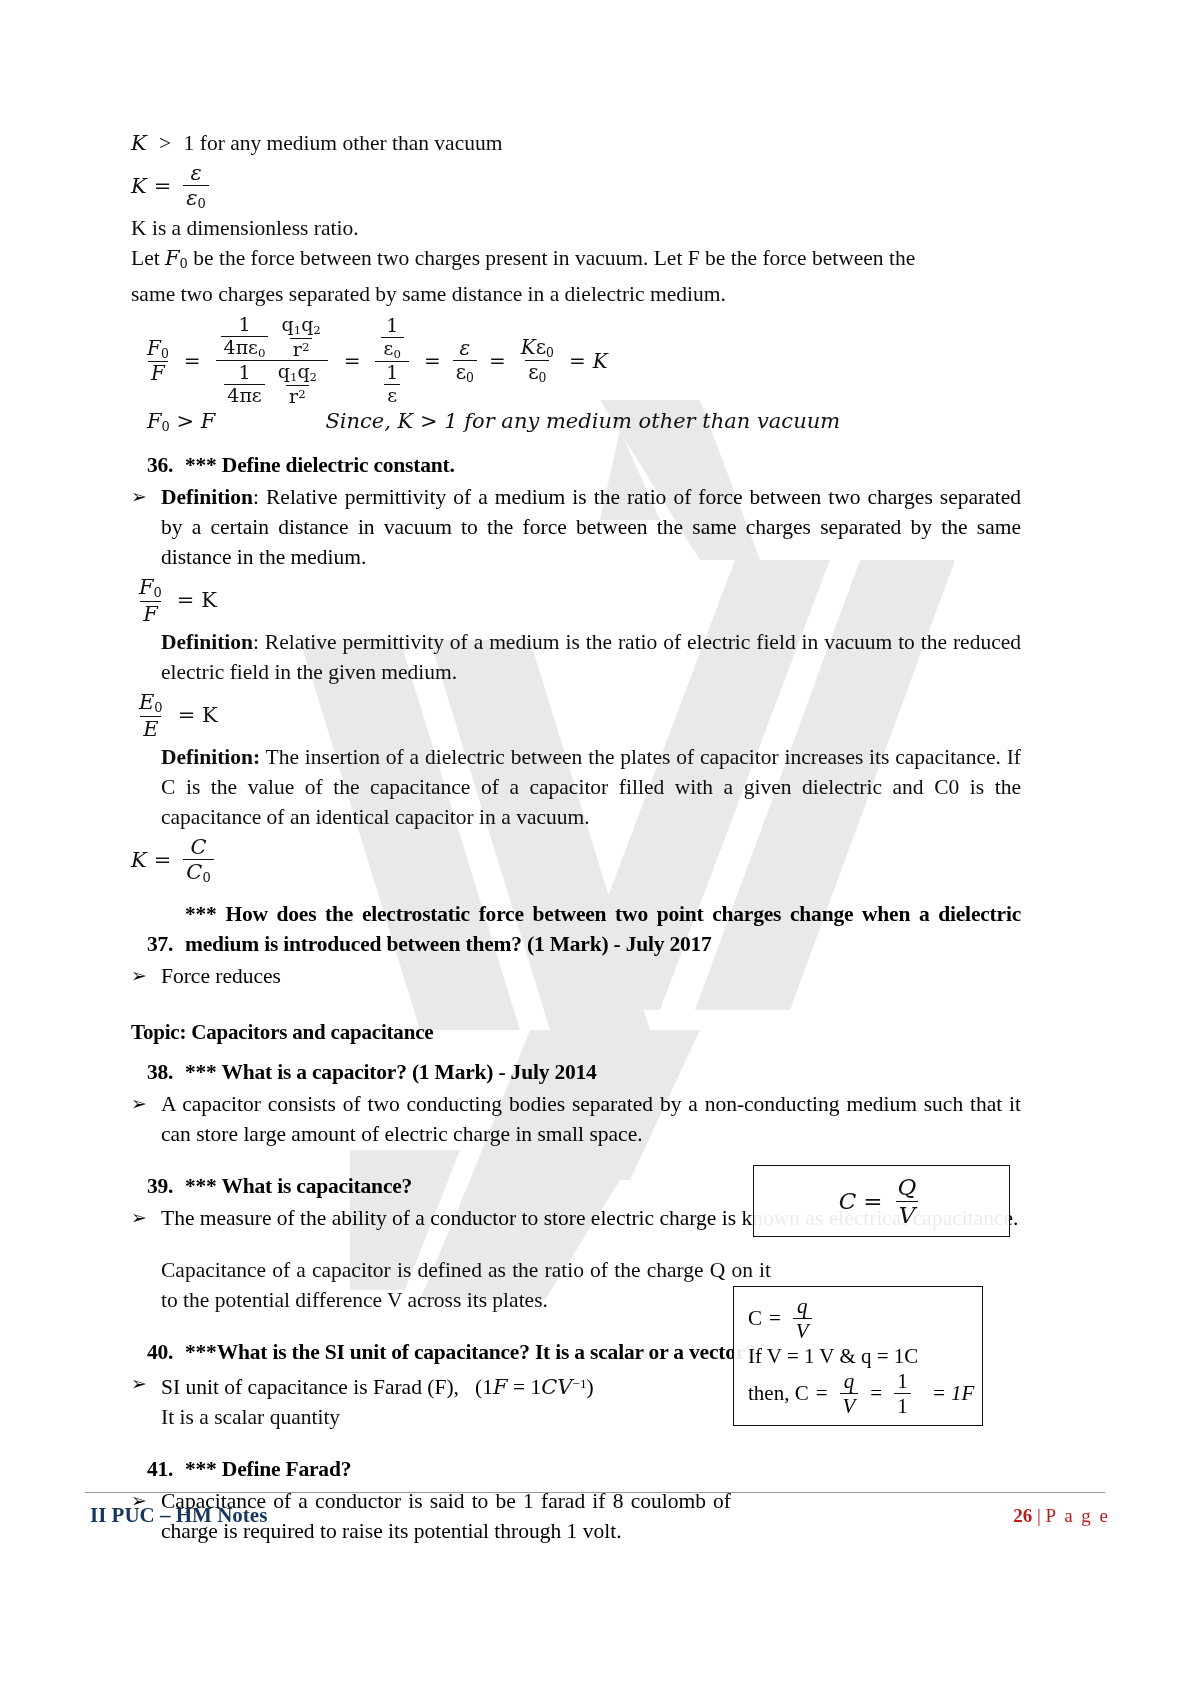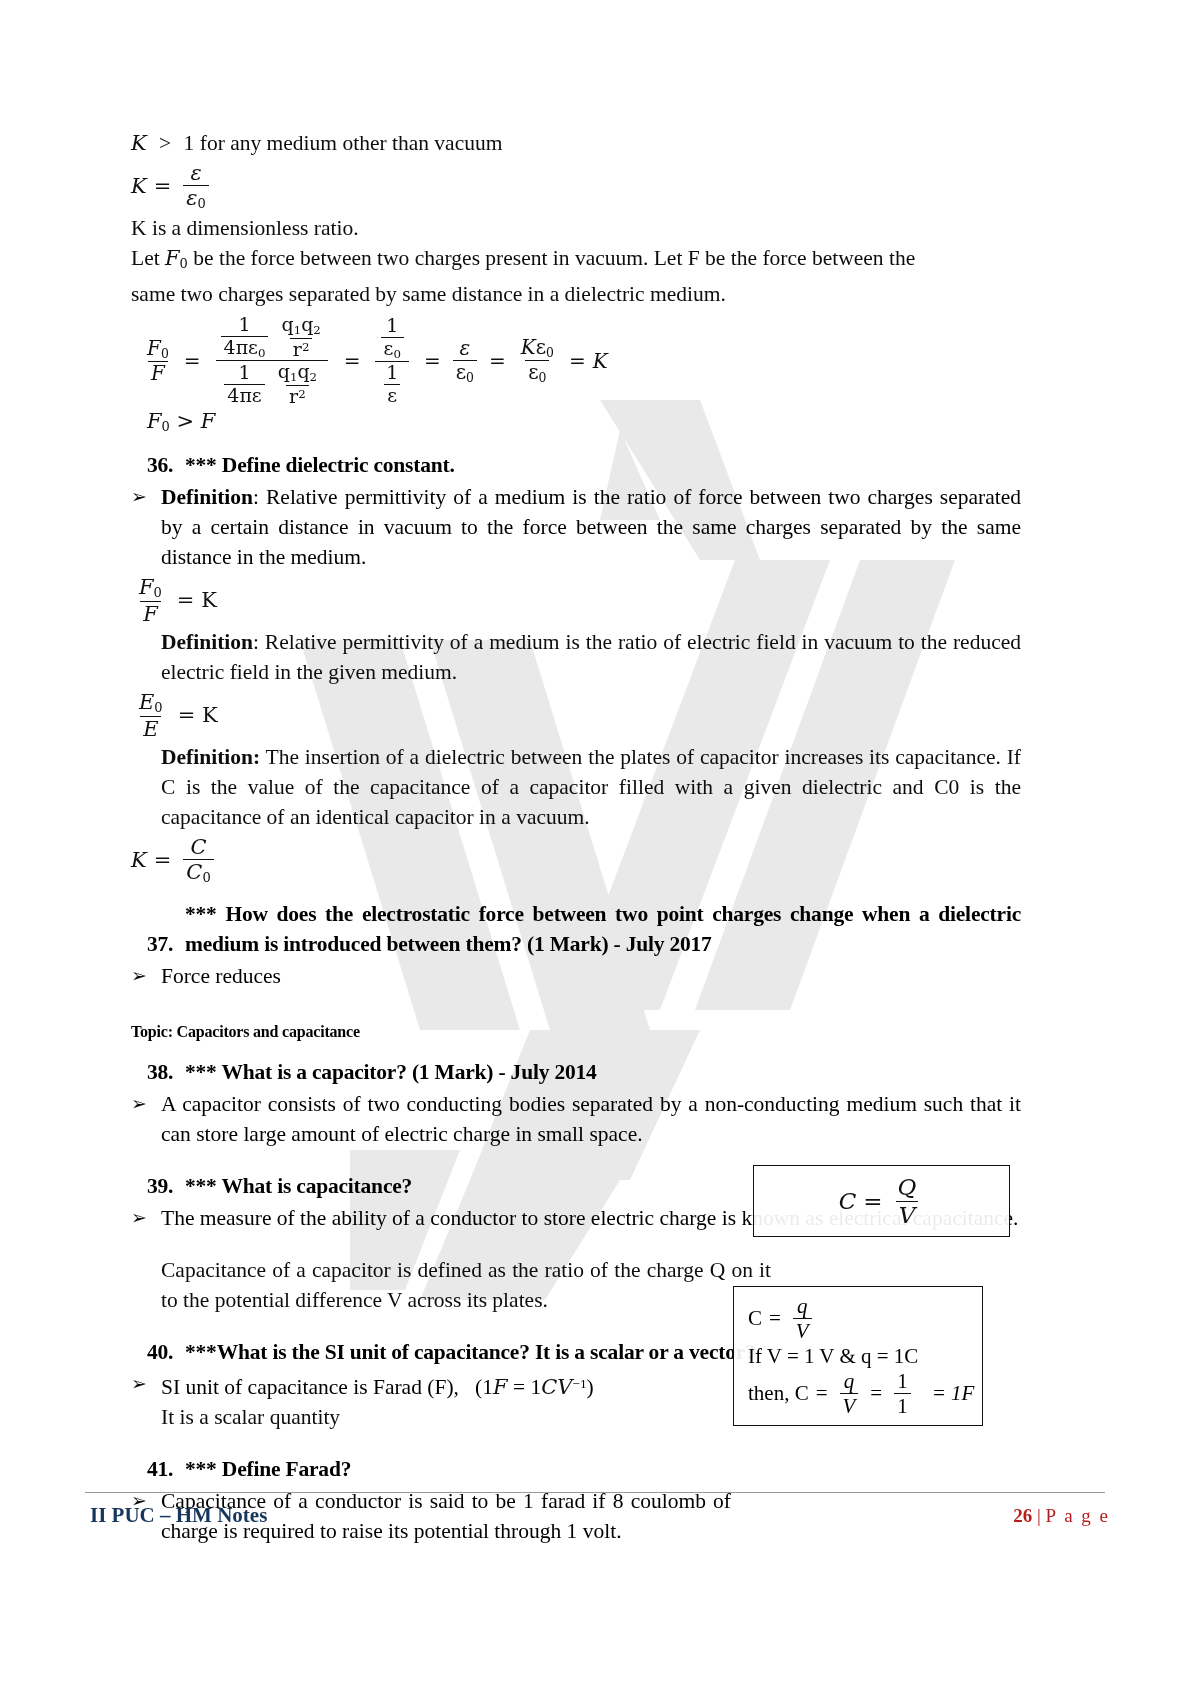--- a/index.html
+++ b/index.html
@@ -88,21 +88,21 @@
     line-height: 30px;
   }
   .indent {
     margin-left: 30px;
   }
 
   b, .bd { font-weight: bold; }
 
   .topic {
     font-weight: bold;
-    font-size: 16px;
+    font-size: 21px;
     line-height: 30px;
     margin-top: 26px;
     margin-bottom: 6px;
     letter-spacing: -0.2px;
   }
 
   
   .math {
     font-family: "DejaVu Serif", "Liberation Serif", serif;
     font-style: italic;
@@ -287,20 +287,21 @@
         <span class="nu"><span class="it">K</span><span class="up">ε<sub>0</sub></span></span>
         <span class="de up">ε<sub>0</sub></span>
       </span>
       <span class="op">=</span>
       <span class="it">K</span>
     </div>
 
     <div class="mathrow" style="margin:2px 0 0 16px;">
       <span class="it">F<sub>0</sub> &gt; F</span>
       <span style="display:inline-block;width:110px;"></span>
+      <span class="it">Since, K &gt; 1 for any medium other than vacuum</span>
     </div>
 
     <div class="qitem">
       <span class="num">36.</span>
       <span class="qtext">*** Define dielectric constant.</span>
     </div>
 
     <div class="bullet">
       <span class="mark">➢</span>
       <span class="btext just">

